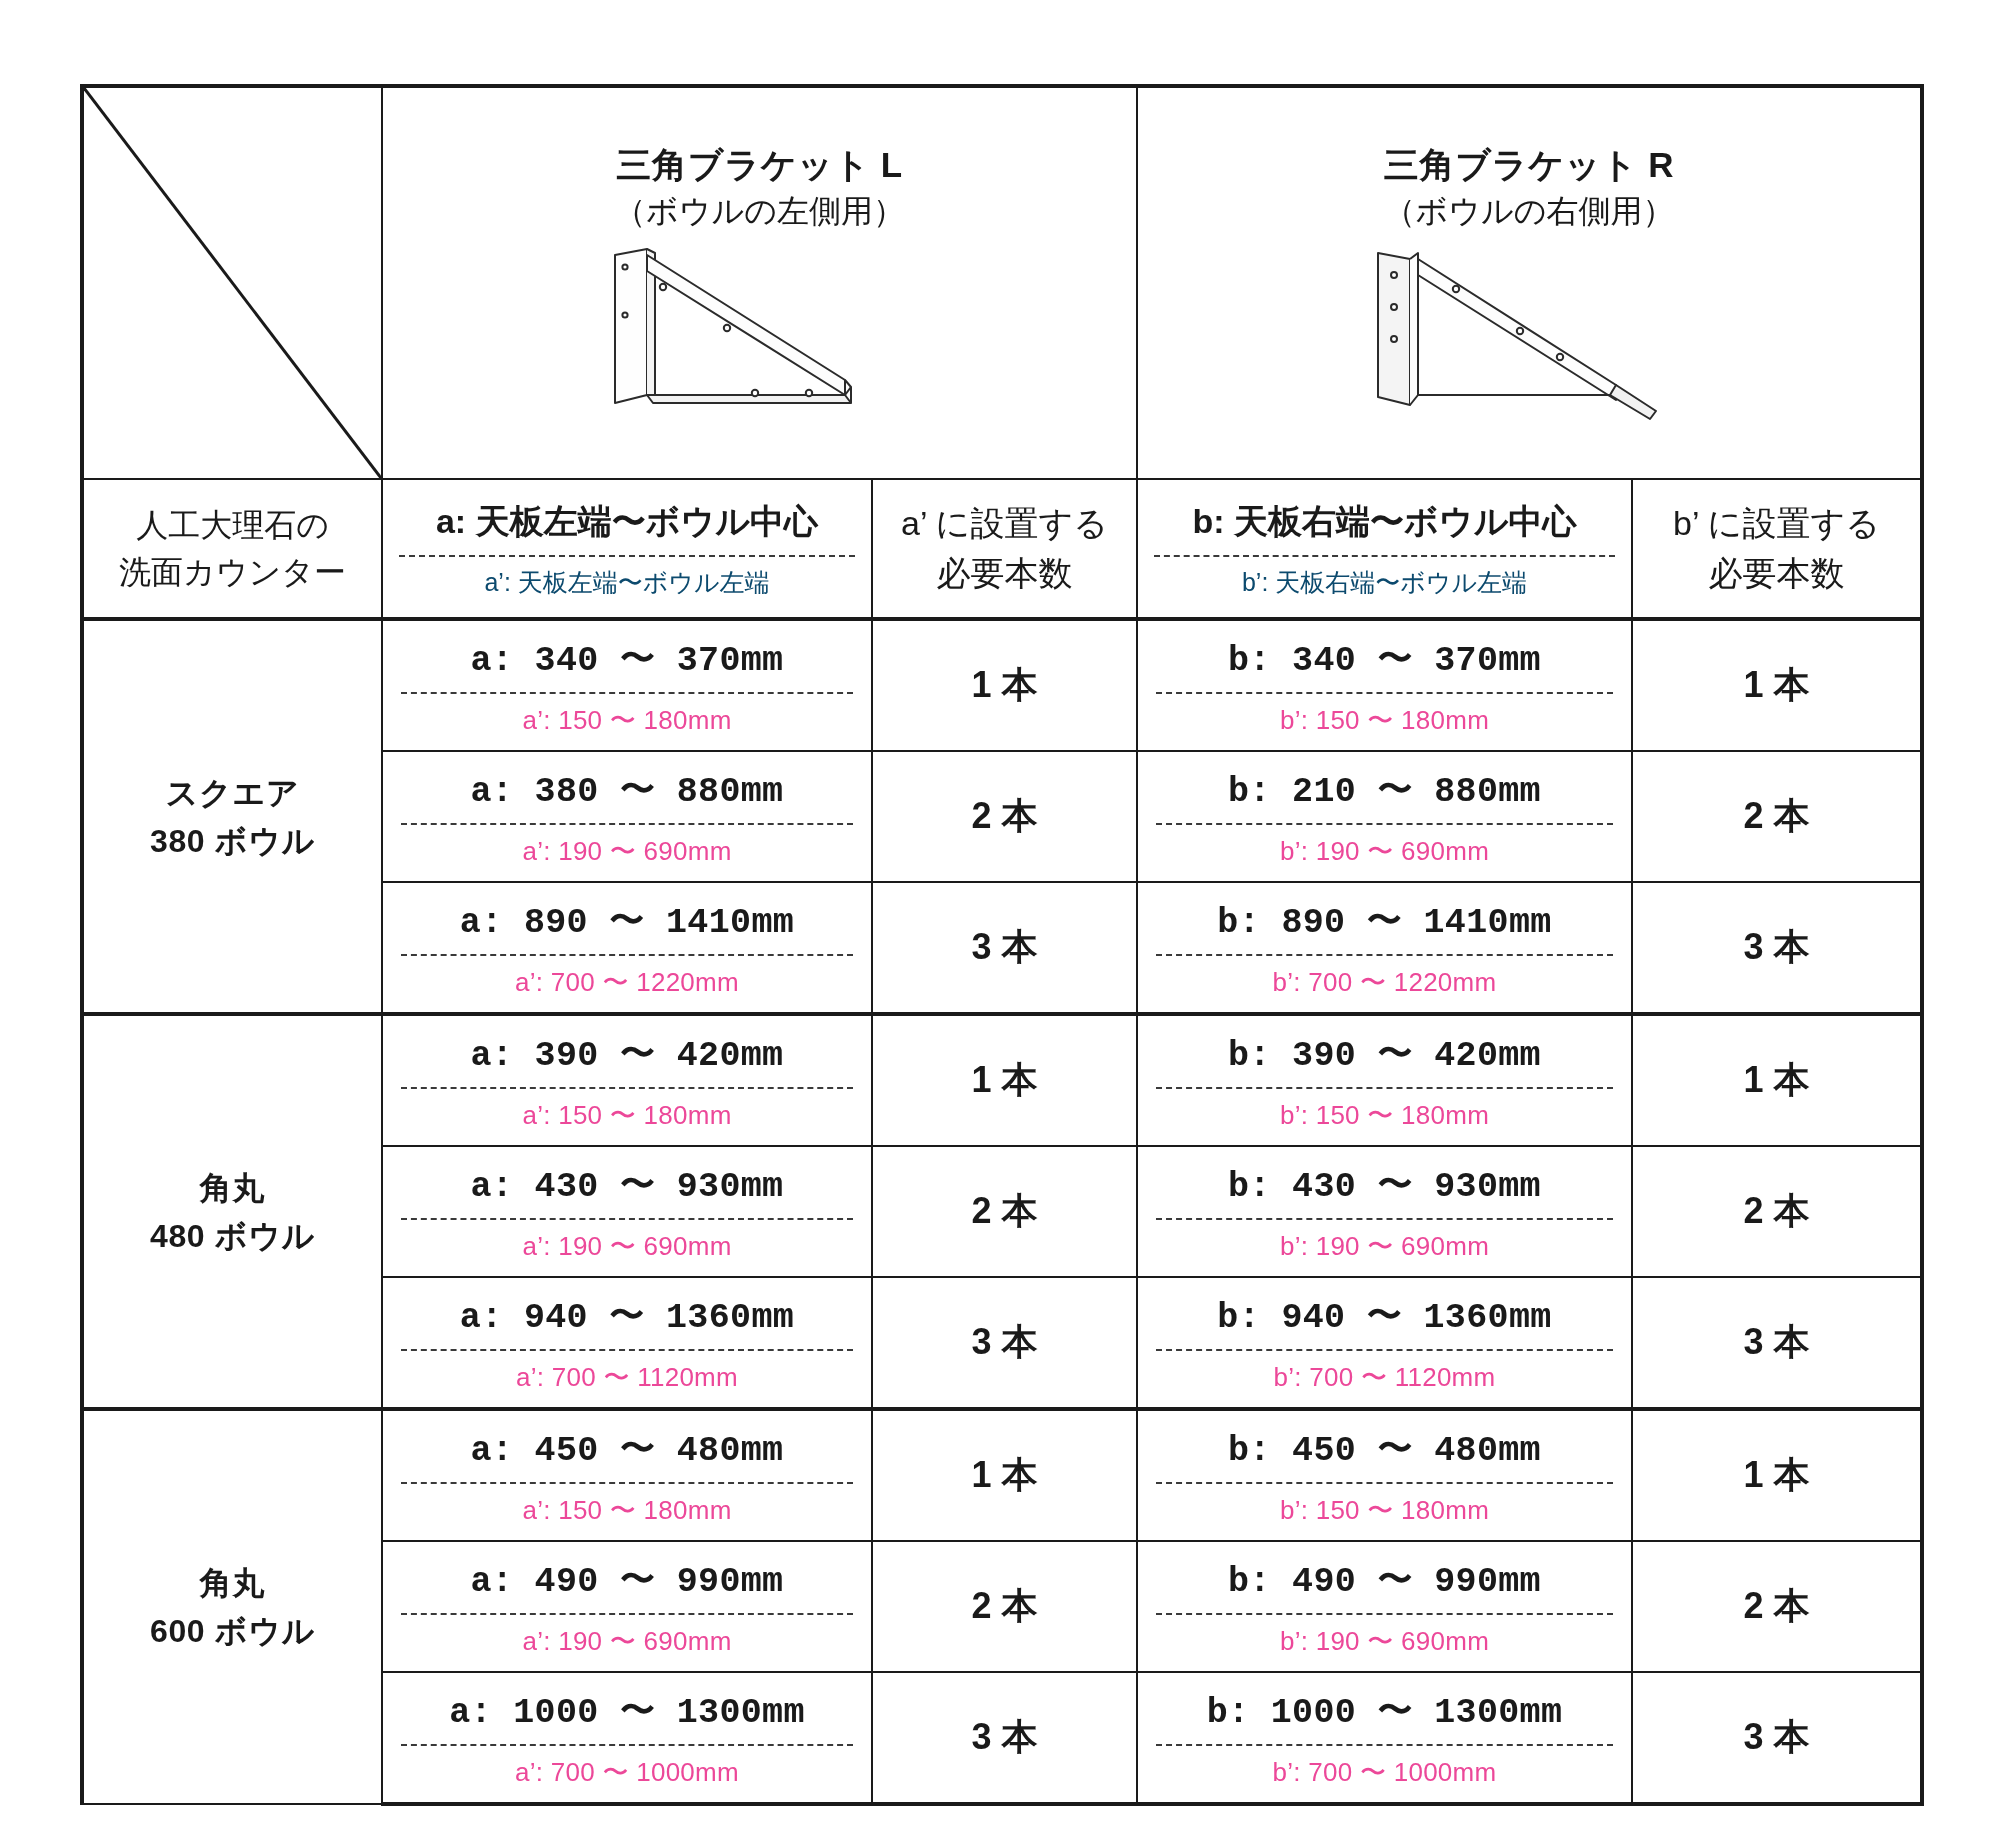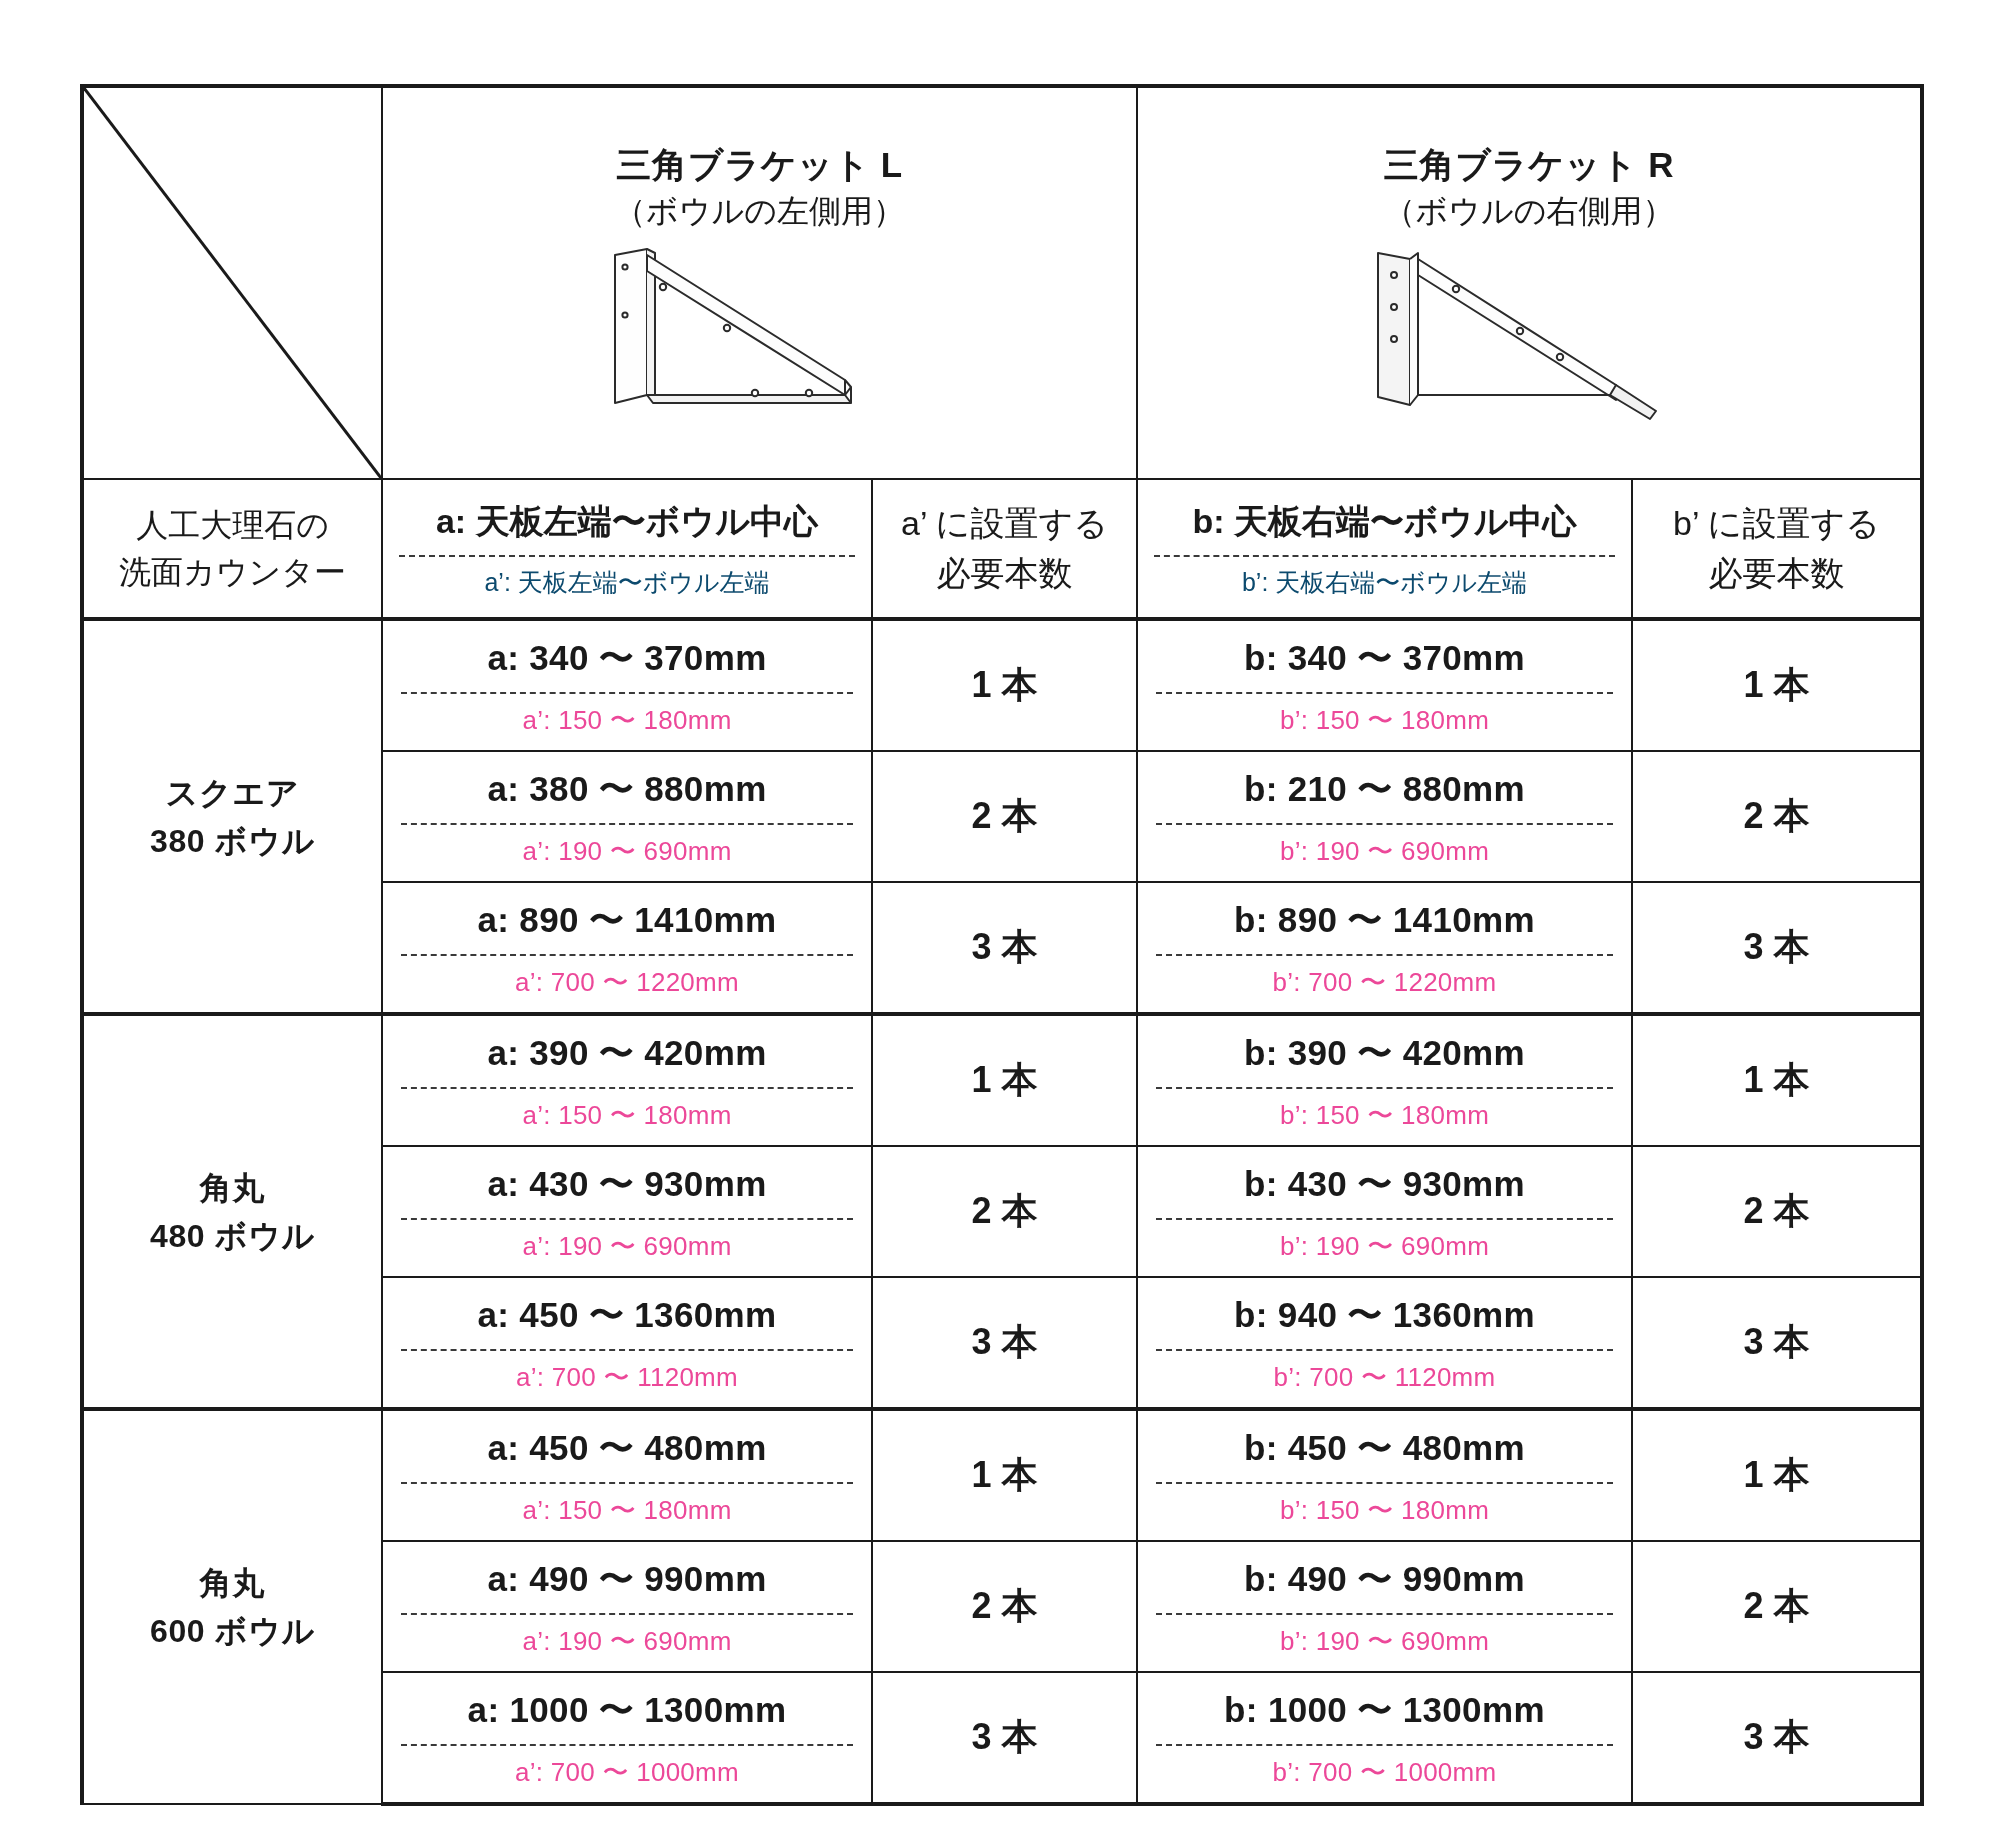--- a/index.html
+++ b/index.html
@@ -120,20 +120,21 @@
   }
   .val-cell {
     padding: 14px 18px 12px 18px !important;
     height: 94px;
   }
   .val-main {
     font-size: 35px;
     font-weight: bold;
     padding-bottom: 10px;
     letter-spacing: 0.01em;
+    font-family: Liberation Mono, monospace;
   }
   .val-sub {
     font-size: 26px;
     color: #ec4899;
     padding-top: 9px;
     letter-spacing: 0.01em;
   }
   .count-cell {
     font-size: 36px;
     font-weight: bold;
@@ -319,21 +320,21 @@
         <td class="count-cell">2 本</td>
         <td class="val-cell">
           <div class="val-main">b: 430 〜 930mm</div>
           <div class="dim-dash"></div>
           <div class="val-sub">b’: 190 〜 690mm</div>
         </td>
         <td class="count-cell thick-right">2 本</td>
       </tr>
       <tr>
         <td class="val-cell">
-          <div class="val-main">a: 450 〜 1360mm</div>
+          <div class="val-main">a: 940 〜 1360mm</div>
           <div class="dim-dash"></div>
           <div class="val-sub">a’: 700 〜 1120mm</div>
         </td>
         <td class="count-cell">3 本</td>
         <td class="val-cell">
           <div class="val-main">b: 940 〜 1360mm</div>
           <div class="dim-dash"></div>
           <div class="val-sub">b’: 700 〜 1120mm</div>
         </td>
         <td class="count-cell thick-right">3 本</td>

